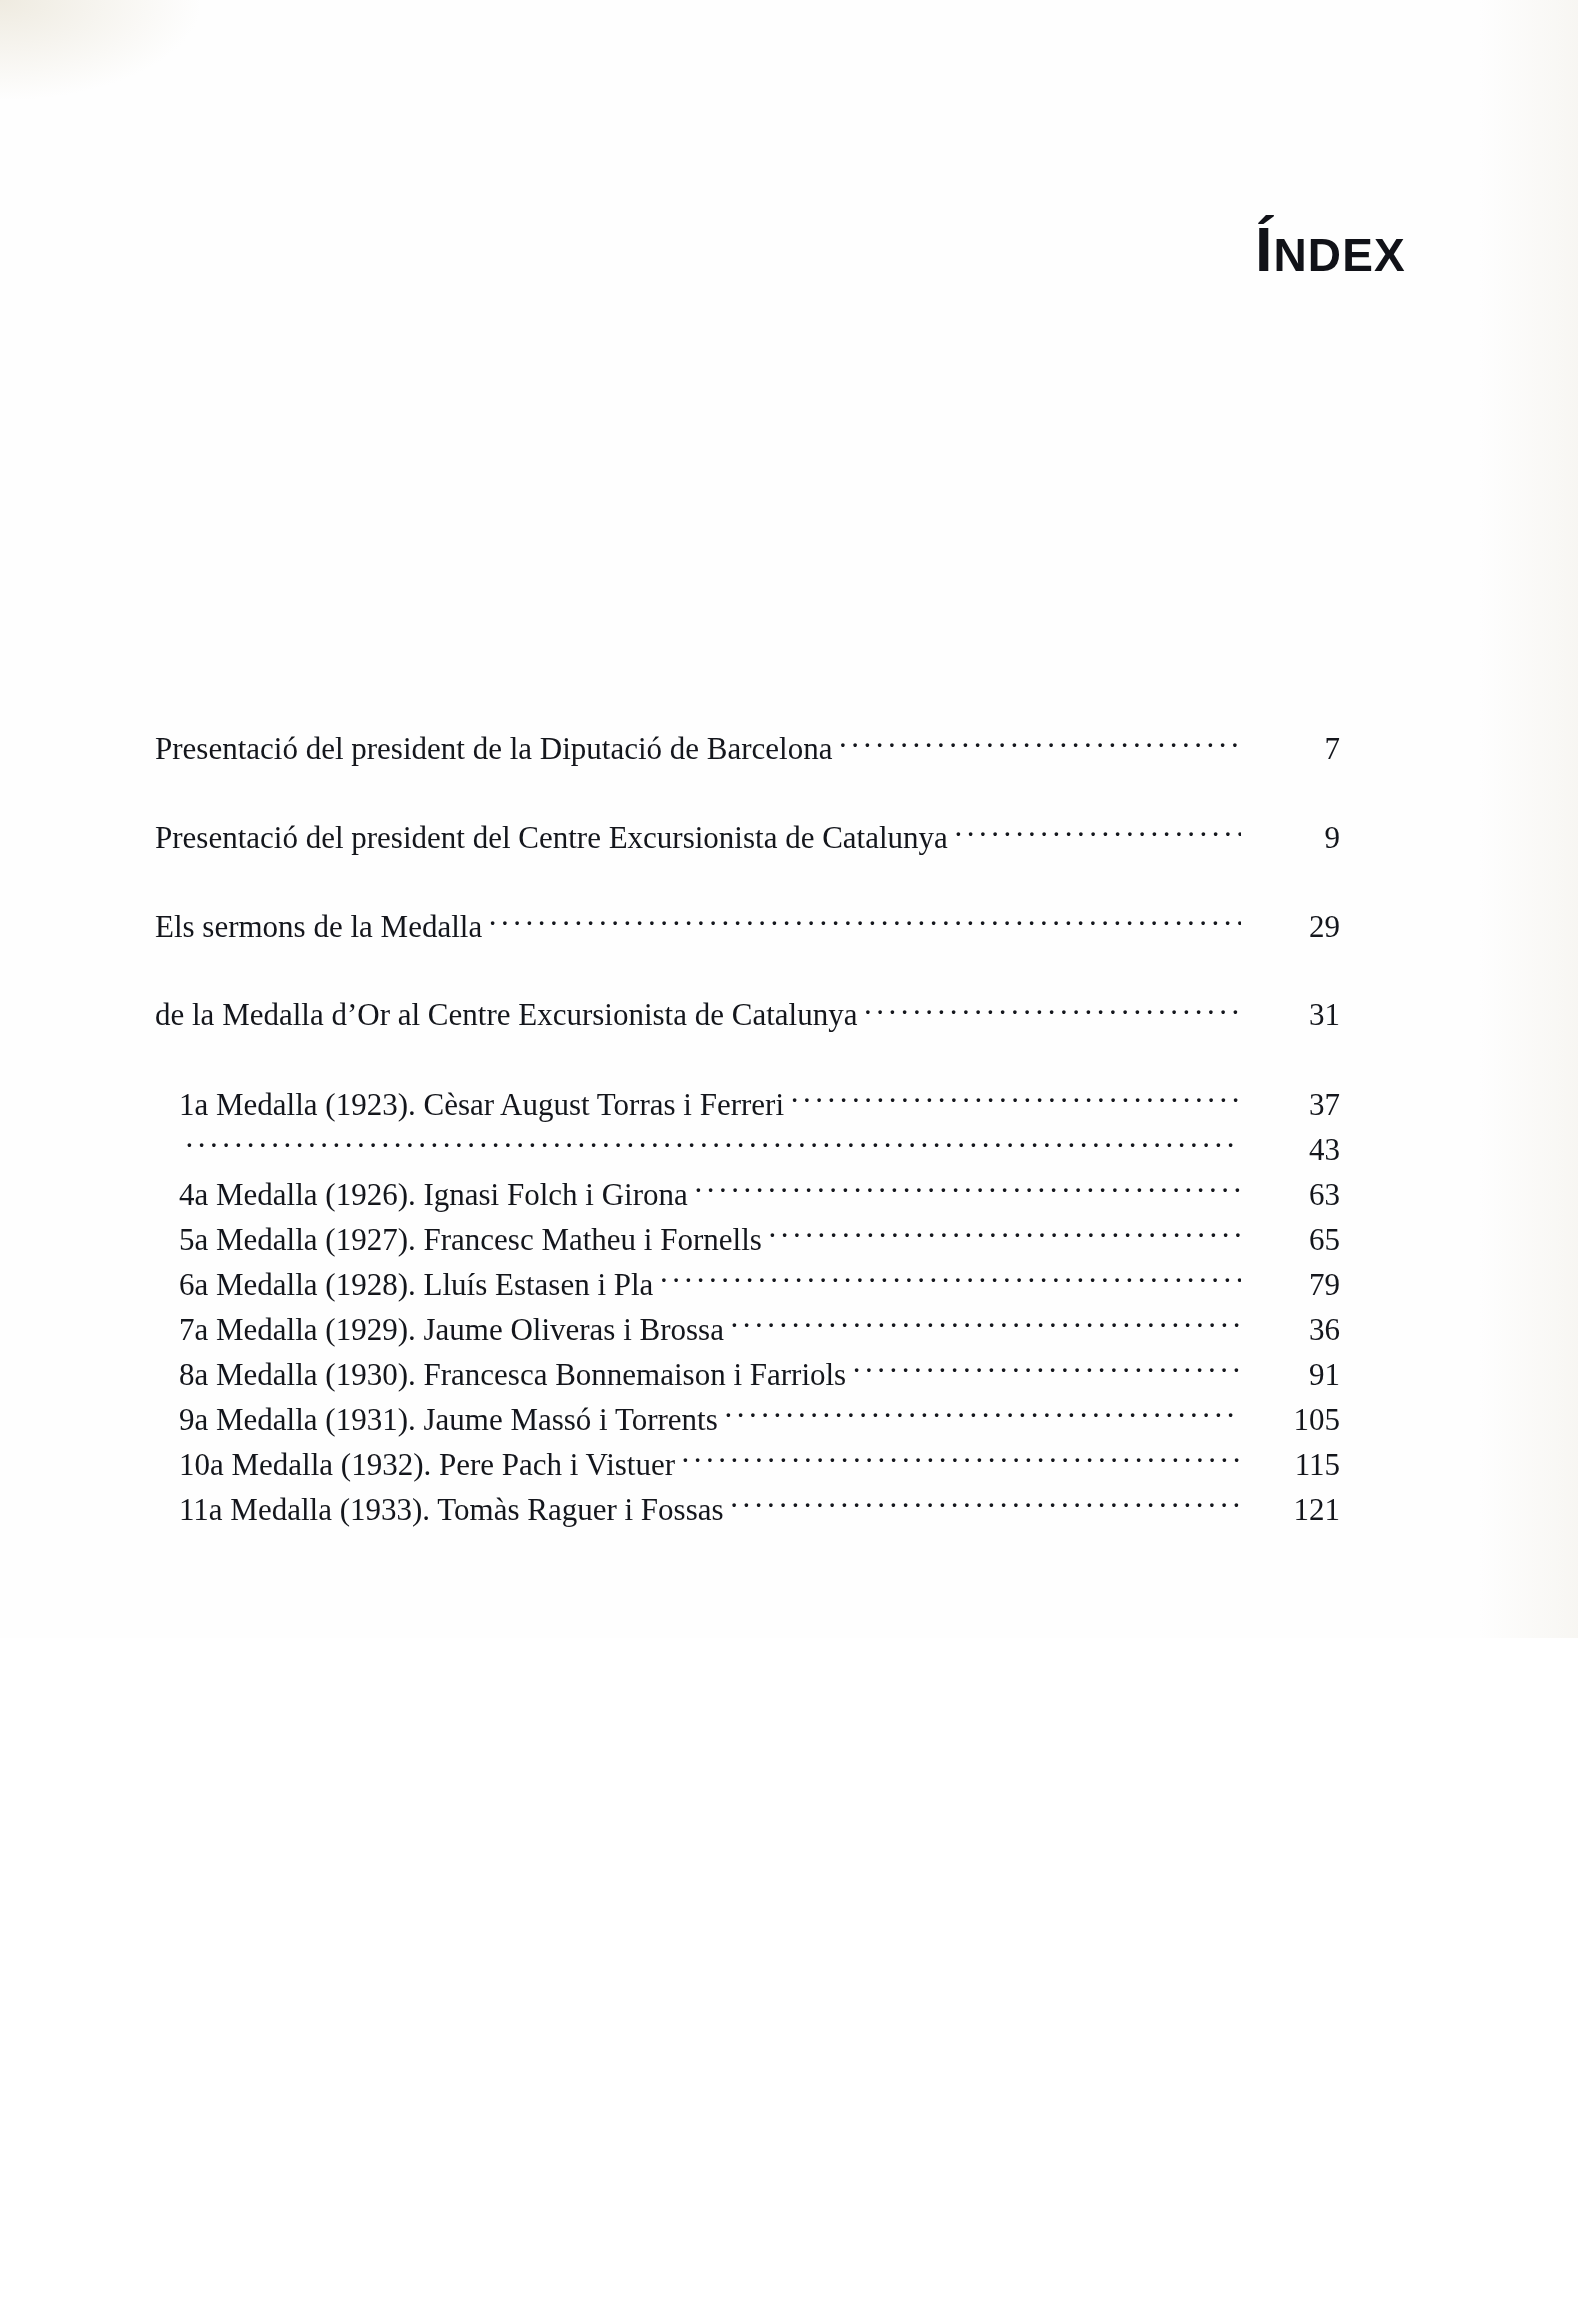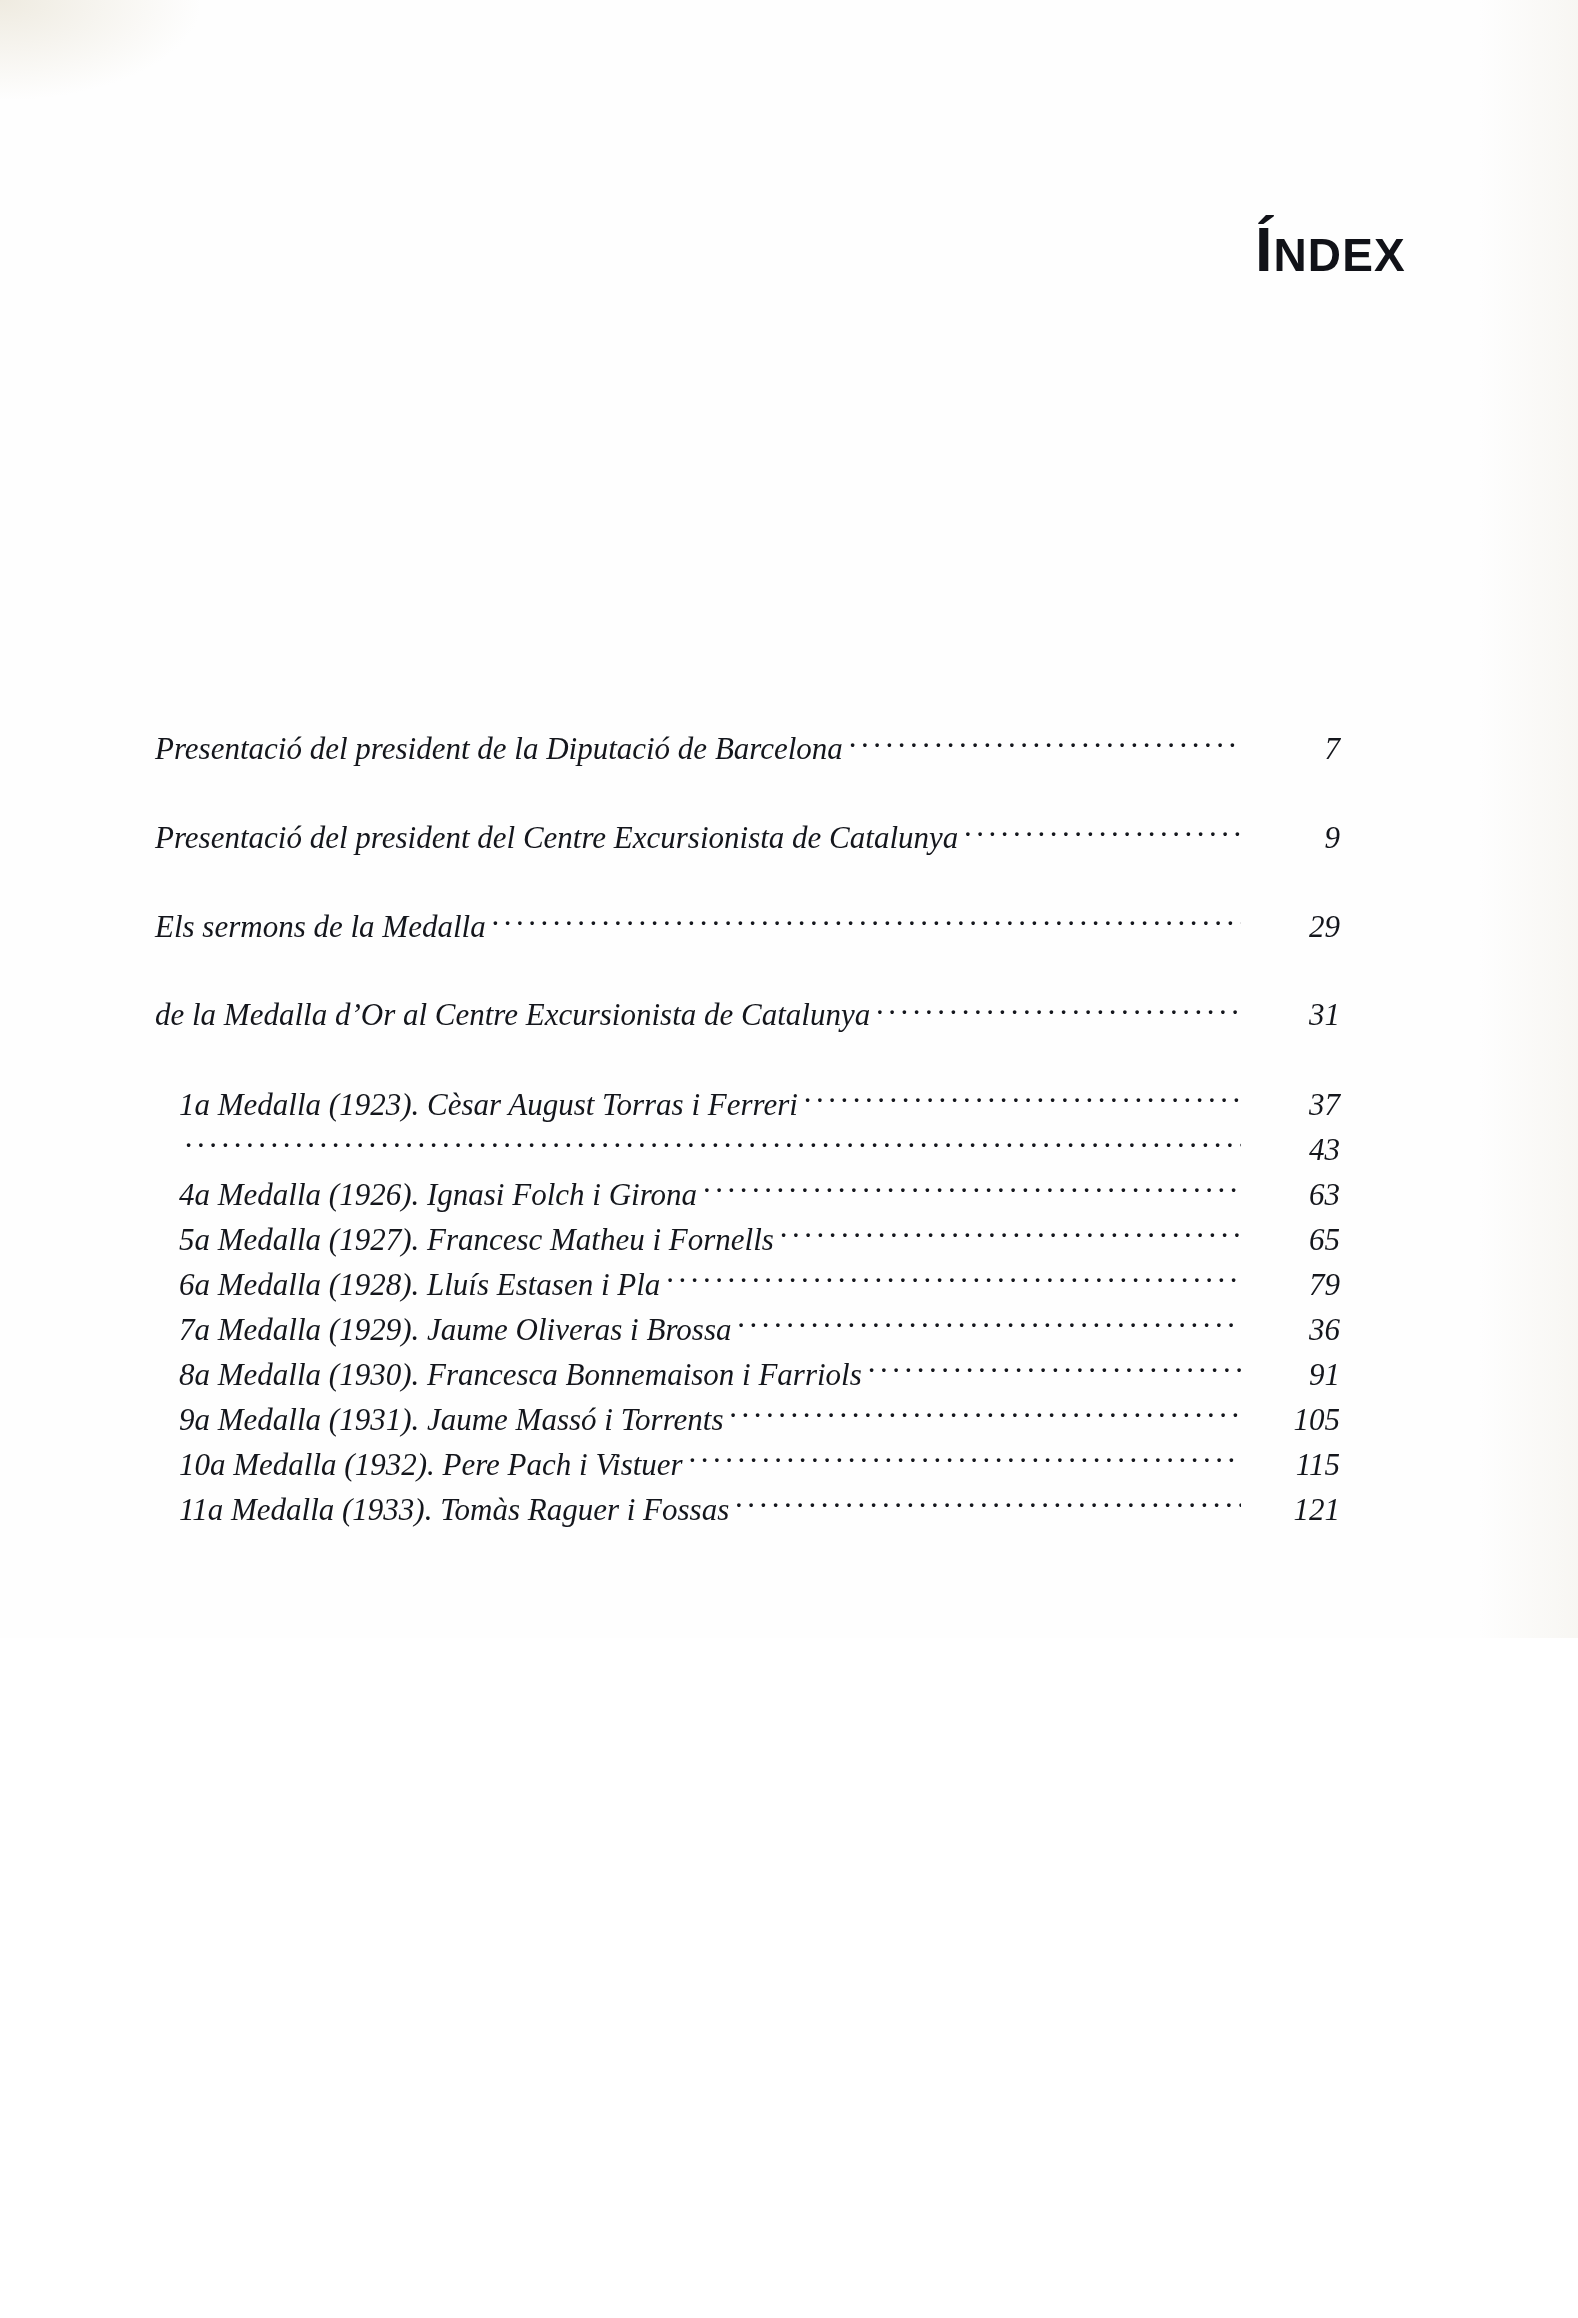--- a/index.html
+++ b/index.html
@@ -62,21 +62,20 @@
   }
 
   .entry { margin-bottom: 46px; }
 
   .row {
     display: flex;
     align-items: baseline;
     font-size: 31px;
     line-height: 1.38;
     white-space: nowrap;
-    font-style: italic;
   }
 
   .row .label { flex: 0 0 auto; }
 
   .row .leader {
     flex: 1 1 auto;
     min-width: 8.3px;
     overflow: hidden;
     margin: 0 1.7px 0 6.6px;
     position: relative;

